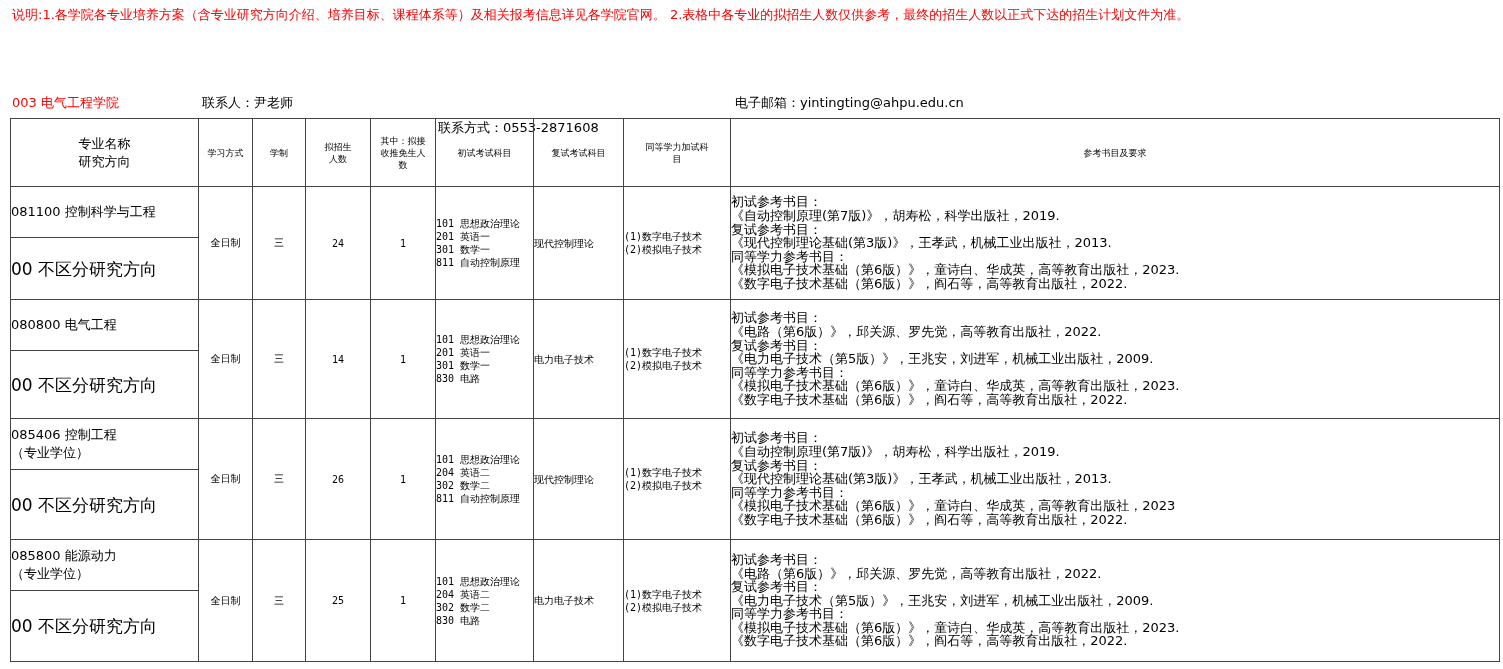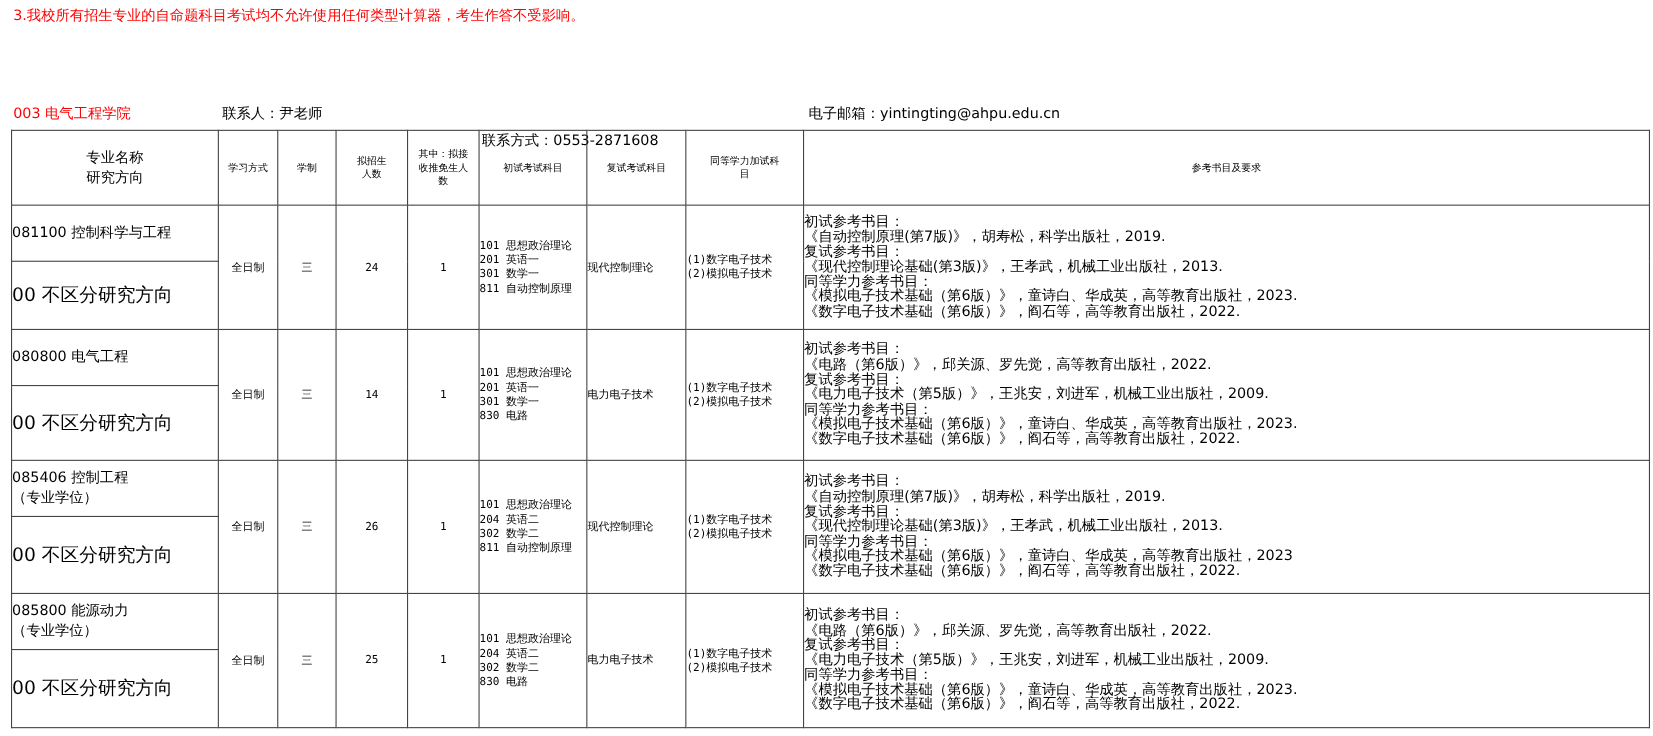--- a/index.html
+++ b/index.html
@@ -19,21 +19,21 @@
   td.cn { font-size:10px; text-align:center; vertical-align:middle; }
   td.l { font-size:10px; text-align:left; vertical-align:middle; padding-left:2px; line-height:13px; font-family:"DejaVu Sans Mono","Liberation Mono",monospace; }
   td.refs { font-size:13px; line-height:13.6px; text-align:left; vertical-align:middle; padding-left:2px; }
   .refs div { white-space:nowrap; }
   .mono-line { white-space:nowrap; display:block; }
 </style>
 </head>
 <body>
 
 <div class="notes">
-  <div class="line">3.我校所有招生专业的自命题科目考试均不允许使用任何类型计算器，考生作答不受影响。</div>
+  <div class="line">说明:1.各学院各专业培养方案（含专业研究方向介绍、培养目标、课程体系等）及相关报考信息详见各学院官网。  2.表格中各专业的拟招生人数仅供参考，最终的招生人数以正式下达的招生计划文件为准。</div>
 </div>
 
 <div class="contact college">003 电气工程学院</div>
 <div class="contact" style="left:202px;">联系人：尹老师</div>
 <div class="contact" style="left:438px;margin-top:25px;">联系方式：0553-2871608</div>
 <div class="contact" style="left:735px;">电子邮箱：yintingting@ahpu.edu.cn</div>
 
 <table class="plan">
   <colgroup>
     <col style="width:188px">

